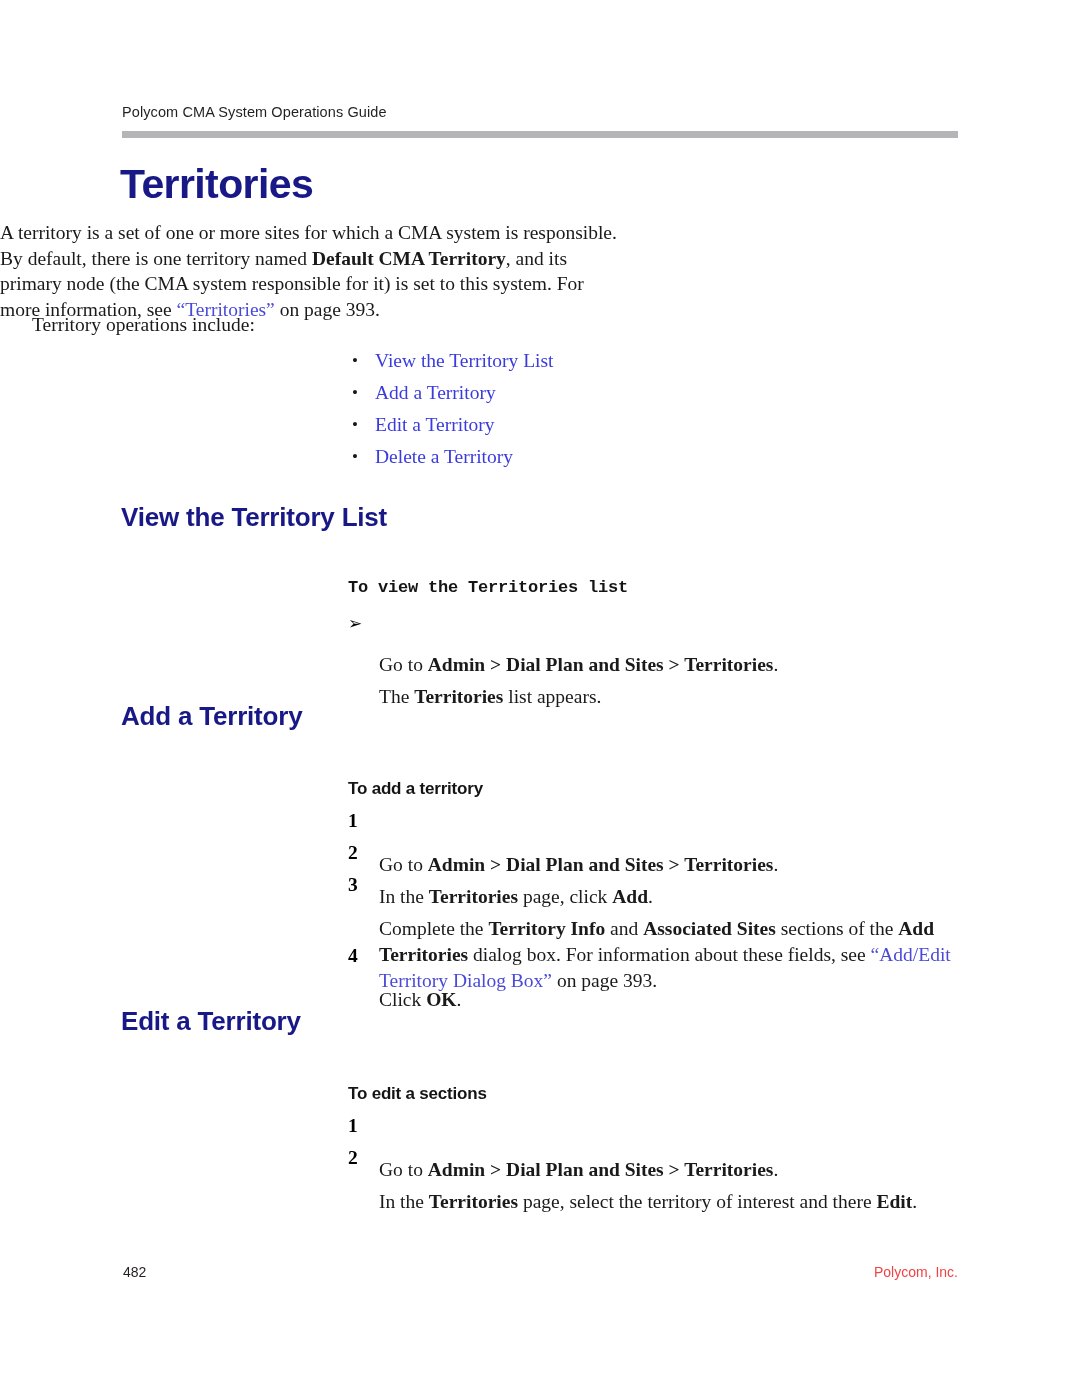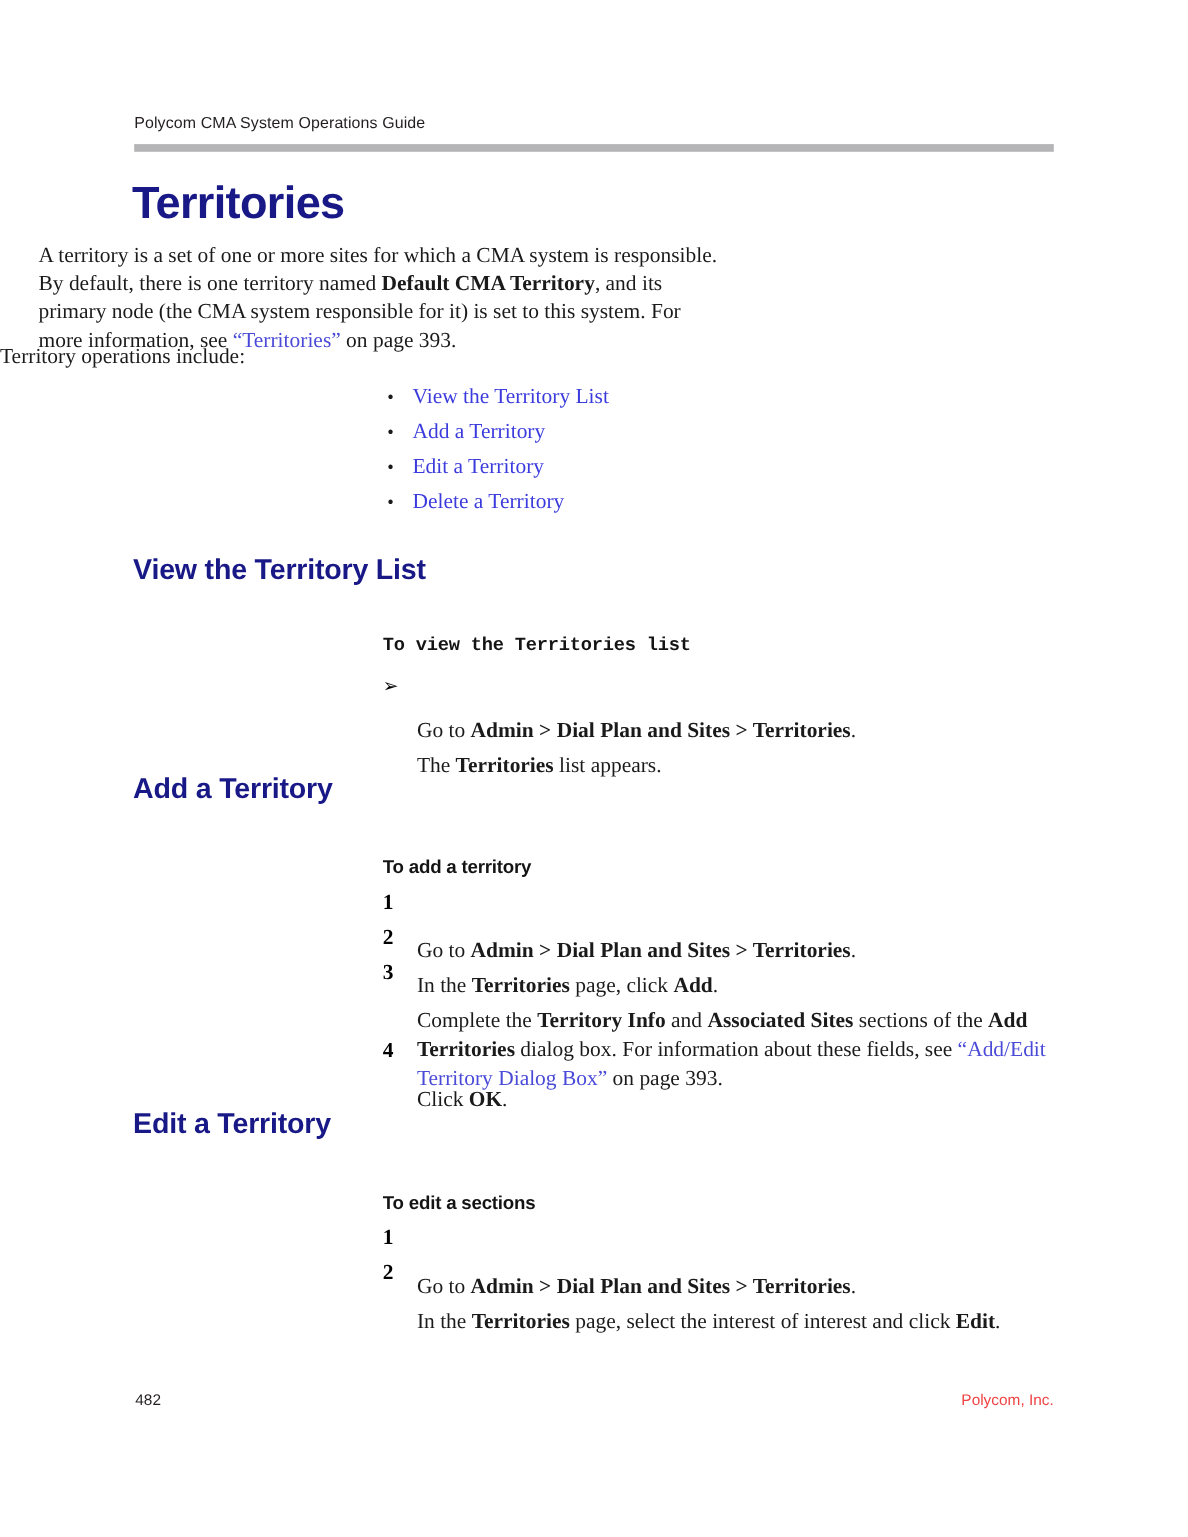--- a/index.html
+++ b/index.html
@@ -65,22 +65,22 @@
   .sh-edit  { top: 1006px; }
   .para {
     position: absolute;
     font-family: "Liberation Serif", serif;
     font-size: 19.5px;
     line-height: 25.6px;
     color: #1a1a1a;
     width: 620px;
     text-align: left;
   }
-  .intro   { top: 220px; padding-left: 35px; }
-  .ops-line{ top: 312px; }
+  .intro   { top: 220px; }
+  .ops-line{ top: 312px; margin-left: 32px; }
 
   b, .b { font-weight: bold; }
   .xref { color: #4a4ad8; }
 
   
   .bullet-list {
     position: absolute;
     left: 348px;
     top: 345px;
     width: 560px;
@@ -241,19 +241,19 @@
   <div class="section-head sh-edit">Edit a Territory</div>
   <div class="proc-head ph-edit">To edit a sections</div>
 
   <div class="step-marker" style="top:1115px;">1</div>
   <div class="step step-text" style="top:1115px;">
     <span>Go to </span><b>Admin &gt; Dial Plan and Sites &gt; Territories</b><span>.</span>
   </div>
 
   <div class="step-marker" style="top:1147px;">2</div>
   <div class="step step-text" style="top:1147px;">
-    <span>In the </span><b>Territories</b><span> page, select the interest of interest and click </span><b>Edit</b><span>.</span>
+    <span>In the </span><b>Territories</b><span> page, select the territory of interest and there </span><b>Edit</b><span>.</span>
   </div>
 
   <div class="footer-page">482</div>
   <div class="footer-company">Polycom, Inc.</div>
 
 </div>
 
 </body></html>

